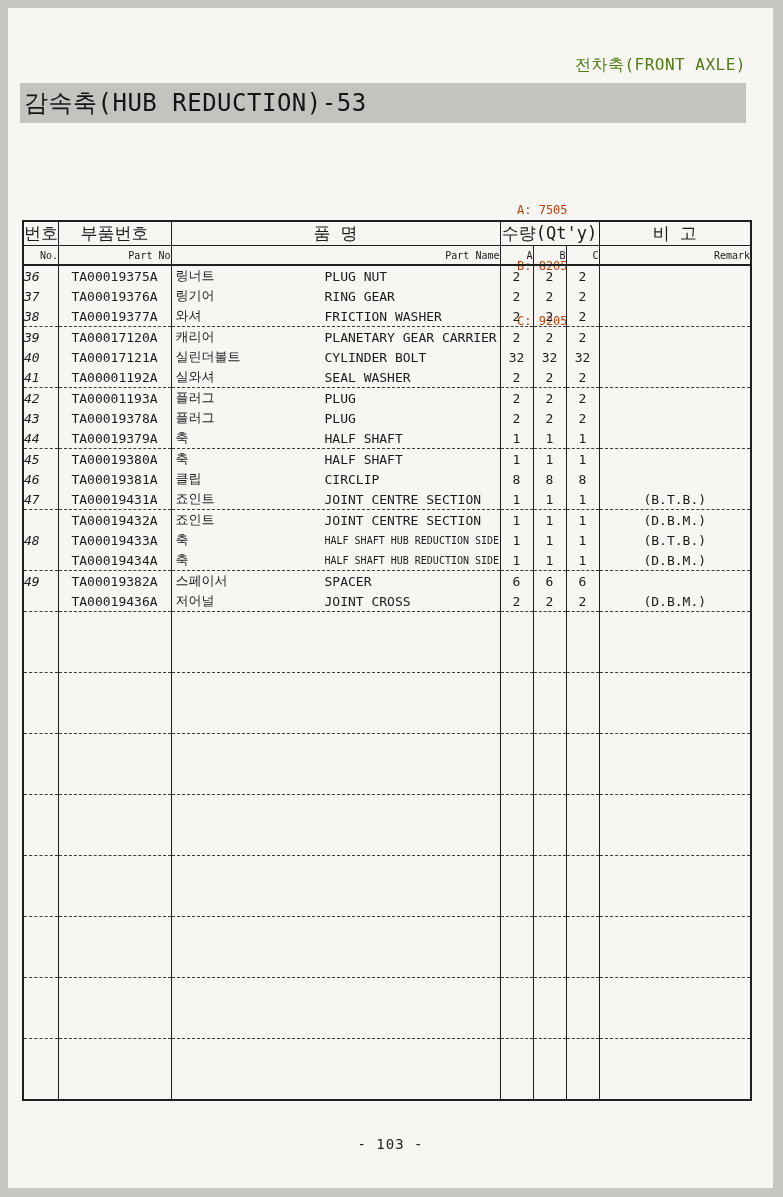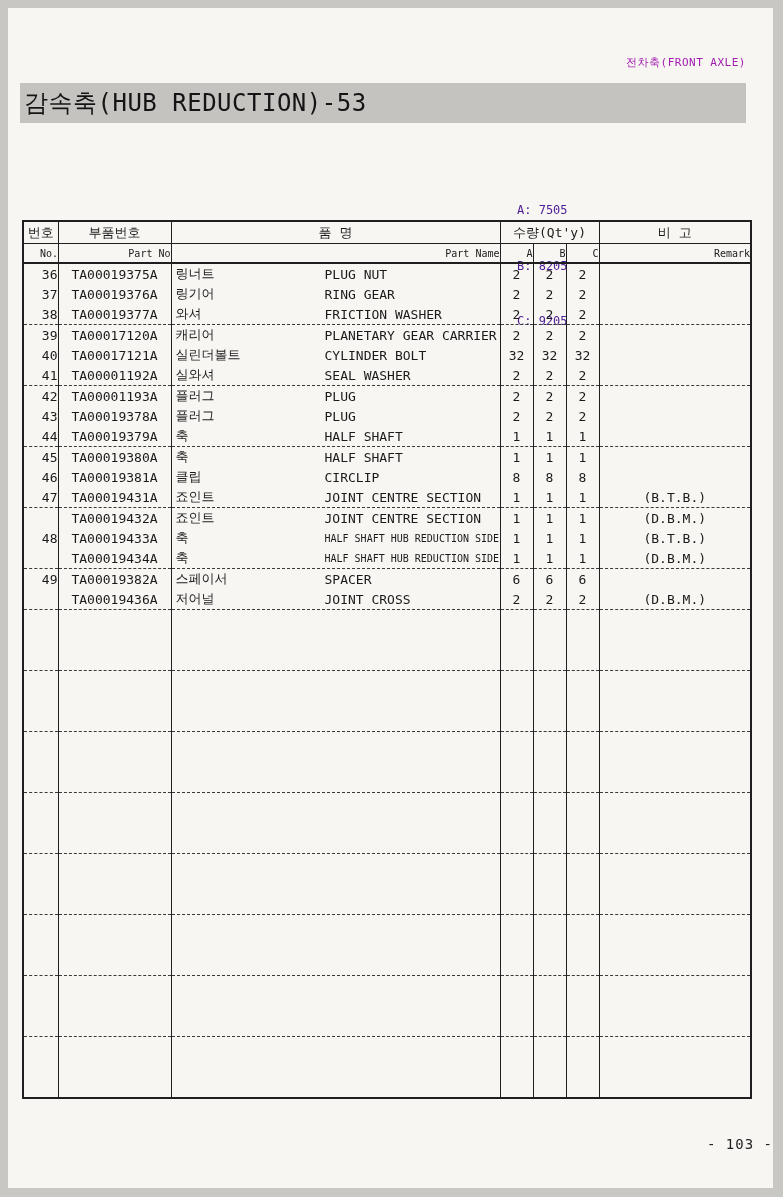--- a/index.html
+++ b/index.html
@@ -9,64 +9,64 @@
     position:relative;
     font-family:"DejaVu Sans Mono","DejaVu Sans",sans-serif;
     color:#1a1a1a;
   }
   .sheet {
     position:absolute; left:8px; top:8px; width:765px; height:1180px;
     background:#f7f6f3;
   }
   .corner-label {
     position:absolute; top:47px; right:27px;
-    font-size:11px; letter-spacing:0.5px; color:#a21caf;
+    font-size:16px; letter-spacing:0.5px; color:#4d7c0f;
   }
   .title-bar {
     position:absolute; left:12px; top:75px; width:726px; height:40px;
     background:#c5c3c0;
     display:flex; align-items:center;
   }
   .title-bar .title-text {
     font-size:24px; padding-left:4px; letter-spacing:0.5px; color:#141414;
   }
   .legend {
     position:absolute; left:509px; top:156px;
-    font-size:12px; line-height:18.5px; color:#4c1d95; white-space:pre;
+    font-size:12px; line-height:18.5px; color:#c2410c; white-space:pre;
   }
   table.parts {
     position:absolute; left:14px; top:212px;
     width:728px;
     border-collapse:collapse; table-layout:fixed;
     border:2px solid #1f1f1f;
   }
   table.parts th, table.parts td {
     border-left:1px solid #1f1f1f;
     padding:0; margin:0;
     font-weight:normal;
     overflow:hidden; white-space:nowrap;
   }
-  thead tr.h1 th { height:21px; font-size:13px; text-align:center; border-bottom:1px solid #1f1f1f; }
+  thead tr.h1 th { height:21px; font-size:17px; text-align:center; border-bottom:1px solid #1f1f1f; }
   thead tr.h2 th { height:18px; font-size:10px; text-align:right;padding-left:16px; }
   thead { border-bottom:2px solid #1f1f1f; }
   tbody td { height:20px; font-size:13px; }
-  td.c-no { text-align:right; }
+  td.c-no { text-align:left;font-style:italic; }
   td.c-pn { text-align:center; padding-left:4px; }
   td.c-name { position:relative; }
   td.c-name .kname { position:absolute; left:4px; top:50%; transform:translateY(-50%);font-family:Liberation Serif, serif; }
   td.c-name .ename { position:absolute; left:153px; top:50%; transform:translateY(-50%); }
   tr.small-ename td.c-name .ename { font-size:10px; }
   td.c-q { text-align:center; }
   td.c-rm { text-align:center; padding-left:3px; }
   tr.group-end td { border-bottom:1px dashed #3a3a3a; }
   tr.empty-group td { height:60px; border-bottom:1px dashed #3a3a3a; }
   tr.empty-group:last-child td { border-bottom:none; }
   .page-number {
     position:absolute; left:0; width:765px; top:1128px;
-    text-align:right; font-size:14px; letter-spacing:1px; color:#222;
+    text-align:center; font-size:14px; letter-spacing:1px; color:#222;
   }
 </style>
 </head>
 <body>
 
 <div class="sheet">
 
   <div class="corner-label">전차축(FRONT AXLE)</div>
 
   <div class="title-bar">

